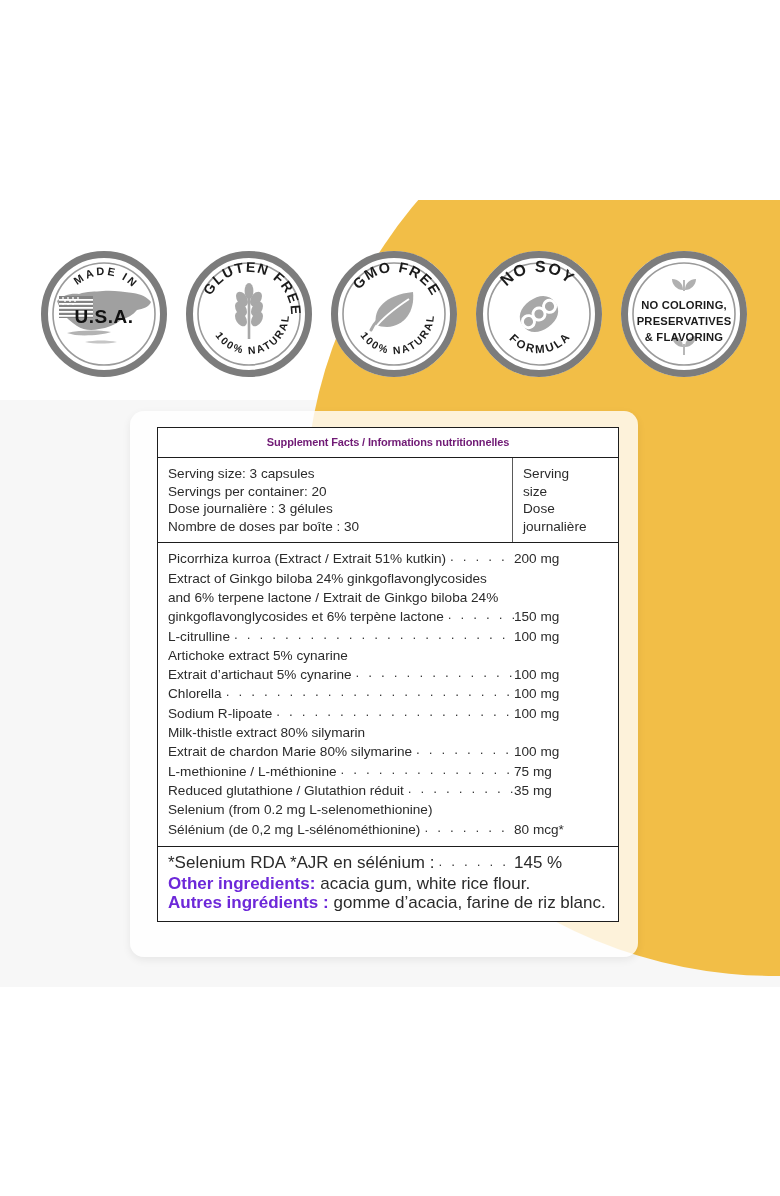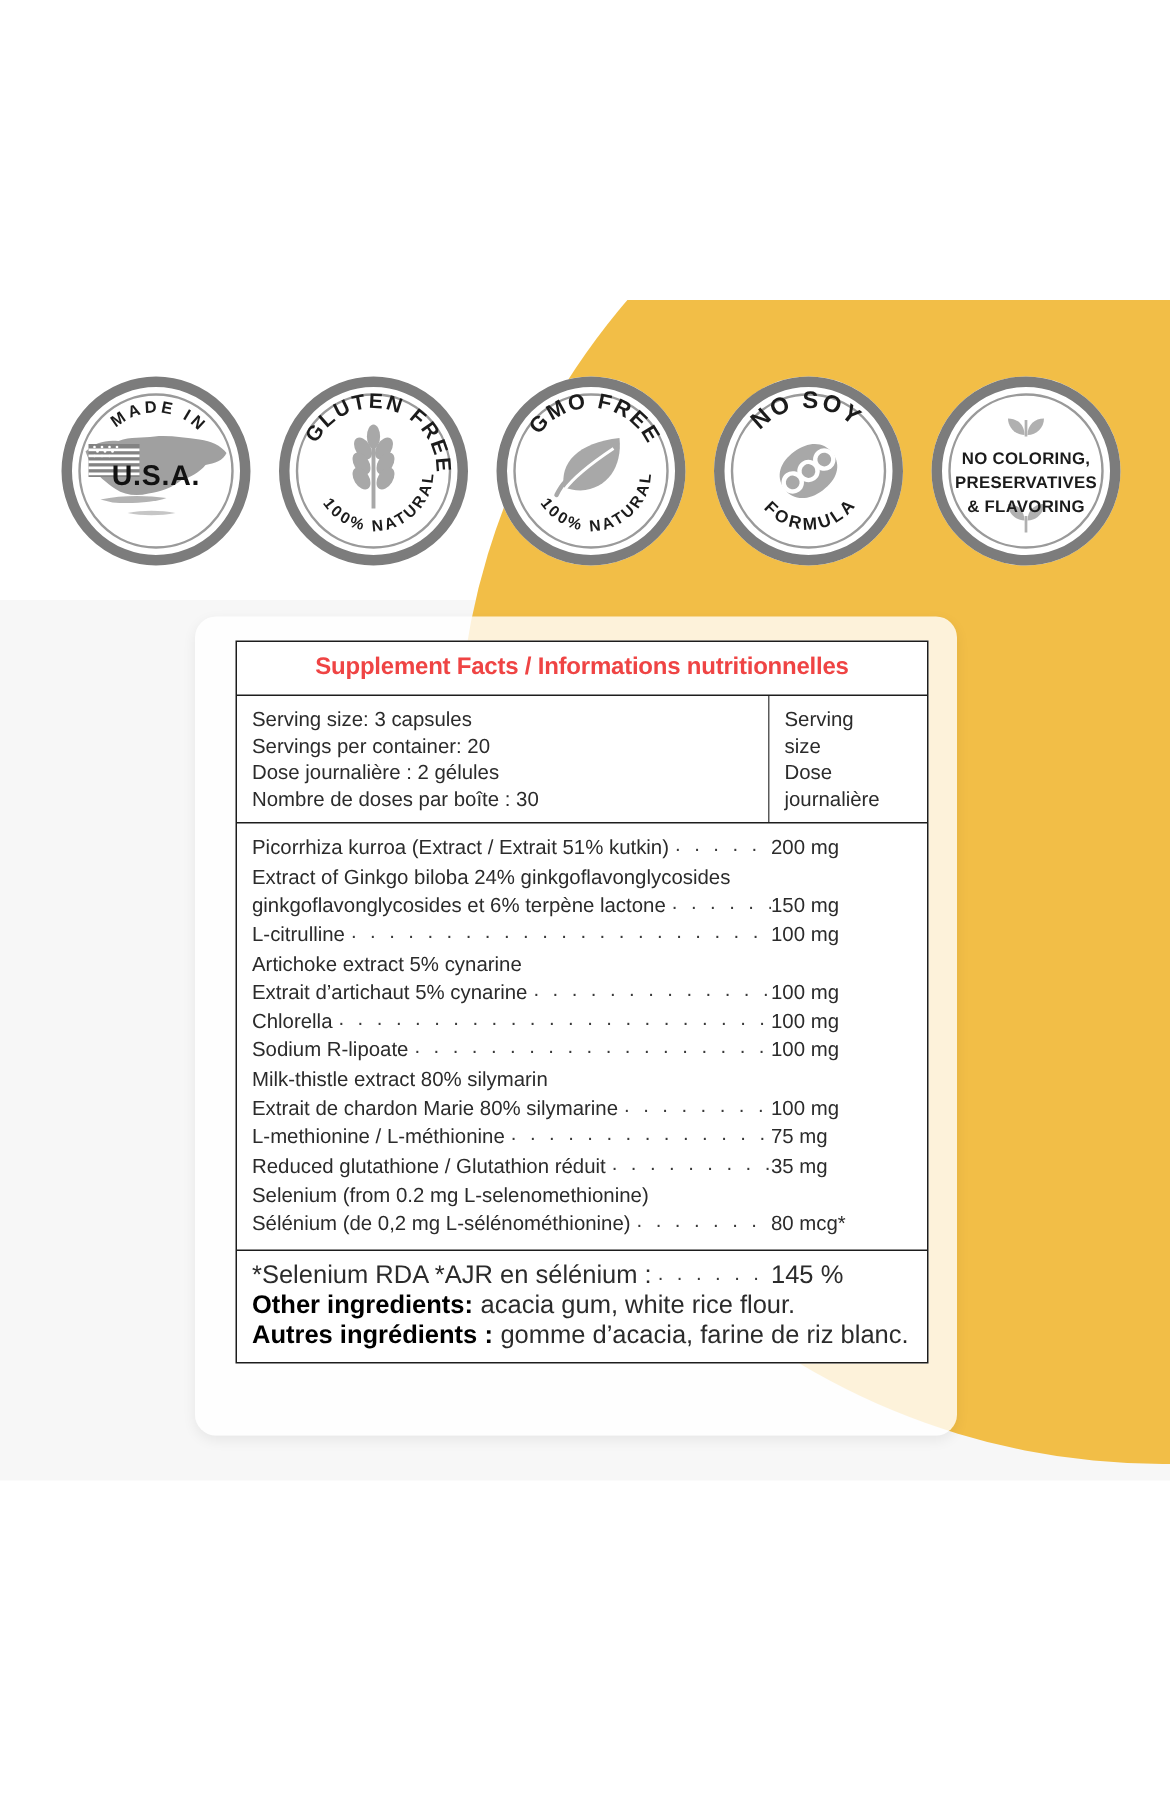--- a/index.html
+++ b/index.html
@@ -88,25 +88,25 @@
     top: 16px;
     width: 462px;
     background: #ffffff;
     border: 1.5px solid #1d1d1d;
     box-sizing: border-box;
     color: #2b2b2b;
   }
   .facts-title {
     text-align: center;
     font-weight: bold;
-    font-size: 16px;
+    font-size: 11px;
     letter-spacing: -0.15px;
     padding: 8px 4px 9px;
     border-bottom: 1.5px solid #1d1d1d;
-    color: #ef4444;
+    color: #701a75;
     white-space: nowrap;
   }
 
   .serving-block {
     display: flex;
     border-bottom: 1.5px solid #1d1d1d;
   }
   .serving-left {
     flex: 0 0 355px;
     padding: 7px 0 7px 10px;
@@ -161,21 +161,21 @@
     padding: 6px 0 8px 0;
   }
   .foot-row {
     display: flex;
     align-items: baseline;
     font-size: 17px;
     line-height: 19.8px;
     padding: 0 0 0 10px;
     white-space: nowrap;
   }
-  .foot-row .lbl { font-weight: bold; color: #000000; }
+  .foot-row .lbl { font-weight: bold; color: #6d28d9; }
   .foot-row .val { padding-left: 5px; }
 </style>
 </head>
 <body>
 
 <div id="stage">
 
   <div class="bg-clip">
     <div class="bg-gray"></div>
     <div class="bg-yellow"></div>
@@ -330,39 +330,43 @@
 
   <div class="card">
     <div class="facts">
 
       <div class="facts-title">Supplement Facts / Informations nutritionnelles</div>
 
       <div class="serving-block">
         <div class="serving-left">
             <div>Serving size: 3 capsules</div>
             <div>Servings per container: 20</div>
-            <div>Dose journalière : 2 gélules</div>
+            <div>Dose journalière : 3 gélules</div>
             <div>Nombre de doses par boîte : 30</div>
           </div>
         <div class="serving-right">
             <div>Serving</div>
             <div>size</div>
             <div>Dose</div>
             <div>journalière</div>
           </div>
       </div>
 
       <div class="ing-block">
           <div class="ing-row">
             <span class="ing-name">Picorrhiza kurroa (Extract / Extrait 51% kutkin)</span>
             <span class="ing-leader"></span>
             <span class="ing-amt">200 mg</span>
           </div>
           <div class="ing-row no-leader">
             <span class="ing-name">Extract of Ginkgo biloba 24% ginkgoflavonglycosides</span>
+            <span class="ing-amt"></span>
+          </div>
+          <div class="ing-row no-leader">
+            <span class="ing-name">and 6% terpene lactone / Extrait de Ginkgo biloba 24%</span>
             <span class="ing-amt"></span>
           </div>
           <div class="ing-row">
             <span class="ing-name">ginkgoflavonglycosides et 6% terpène lactone</span>
             <span class="ing-leader"></span>
             <span class="ing-amt">150 mg</span>
           </div>
           <div class="ing-row">
             <span class="ing-name">L-citrulline</span>
             <span class="ing-leader"></span>

